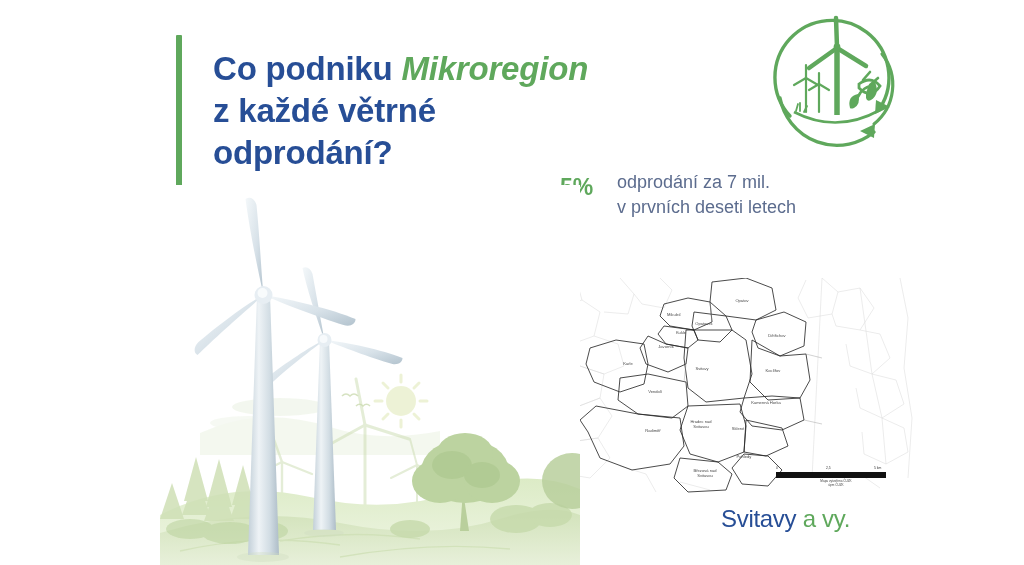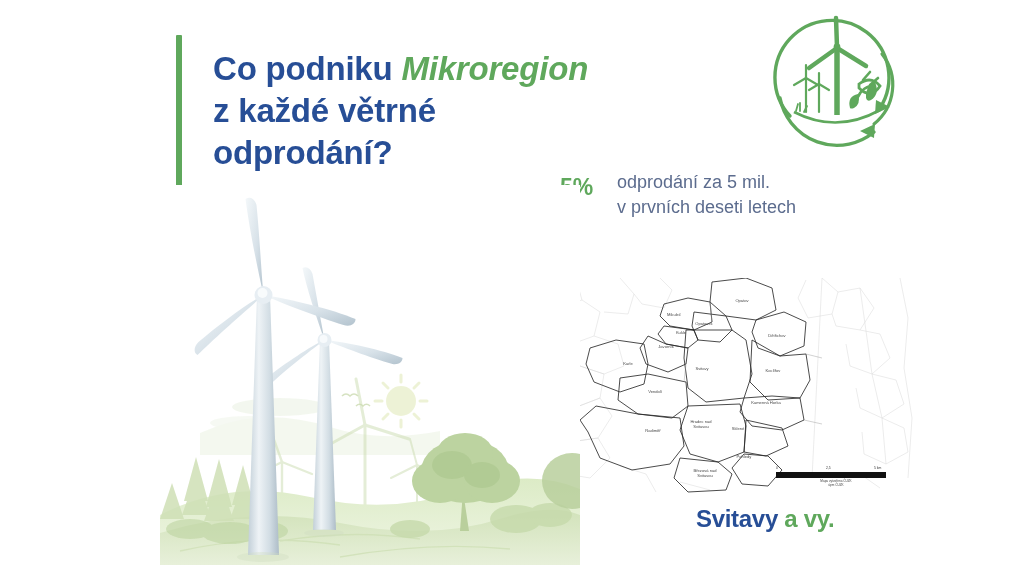--- a/index.html
+++ b/index.html
@@ -54,22 +54,22 @@
   .scalebar .ticks{position:relative;height:6px;font-size:3.4px;color:#333;}
   .scalebar .ticks span{position:absolute;top:0;}
   .scalebar .attr{margin-top:1px;text-align:center;font-size:3.1px;color:#444;line-height:4px;}
 
   
   .illus{position:absolute;left:160px;top:185px;width:420px;height:380px;}
   .illus svg{display:block;}
 
   
   .brand{
-    position:absolute;left:696px;top:505px;
-    font-size:24px;font-weight:bold;color:#274E96;letter-spacing:-0.3px;
+    position:absolute;left:721px;top:505px;
+    font-size:24px;font-weight:normal;color:#274E96;letter-spacing:-0.3px;
   }
   .brand .green{color:#5FA85C;}
 </style>
 </head>
 <body>
 
 <div class="slide">
 
   <div class="accent-bar"></div>
 
@@ -131,21 +131,21 @@
         <path d="M104 86 q-1 -12 9 -16 q5 12 -4 18 q-4 2 -5 -2 z" fill="#5FA85C" stroke="none"></path>
         <path d="M94 92 q2 -14 14 -18" stroke-width="2.4"></path>
         <path d="M88 96 q-3 -12 8 -14 q3 10 -4 14 q-3 1 -4 0 z" fill="#5FA85C" stroke="none"></path>
       </g>
     </svg>
   </div>
 
   <div class="stat-wrap">
     <div class="stat-pct">5%</div>
     <div class="stat-text">
-      <div>odprodání za 5 mil.</div>
+      <div>odprodání za 7 mil.</div>
       <div>v prvních deseti letech</div>
     </div>
   </div>
 
   <div class="map">
     <svg width="370" height="215" viewBox="0 0 370 215" xmlns="http://www.w3.org/2000/svg">
       <rect width="370" height="215" fill="#ffffff"></rect>
 
       <g fill="none" stroke="#d8d8d8" stroke-width="0.5">
         <path d="M0 30 L22 22 L40 34 L34 58 L12 66 L0 56"></path>

